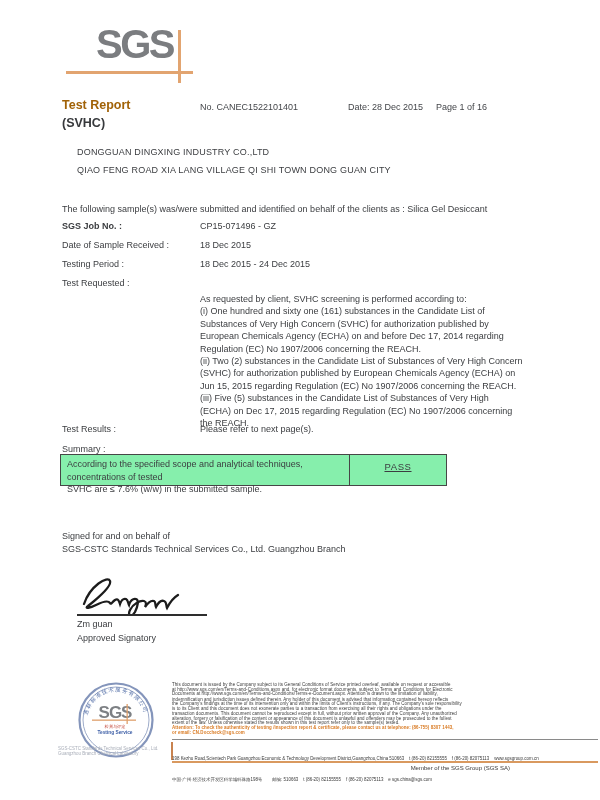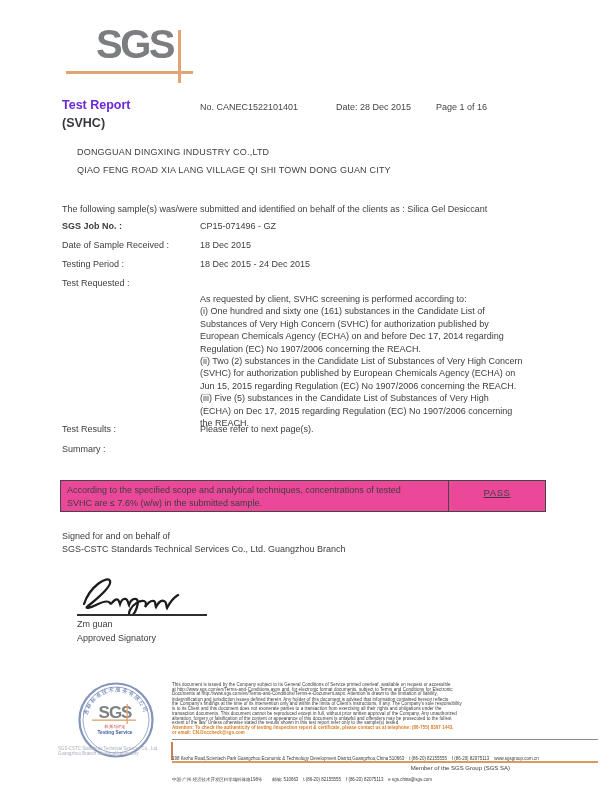--- a/index.html
+++ b/index.html
@@ -8,36 +8,36 @@
   .abs{position:absolute;}
 
   
   .logo{left:66px;top:28px;width:130px;height:58px;}
   .logo-letters{position:absolute;left:30px;top:-4px;font-size:40px;font-weight:bold;
                 color:#7b7d80;letter-spacing:-2.5px;line-height:40px;}
   .logo-hline{position:absolute;left:0;top:43px;width:127px;height:2.5px;background:#e2a470;}
   .logo-vline{position:absolute;left:112px;top:2px;width:2.5px;height:53px;background:#e2a470;}
 
   
-  .title1{left:62px;top:98px;font-size:12.5px;font-weight:bold;color:#6d28d9;}
+  .title1{left:62px;top:98px;font-size:12.5px;font-weight:bold;color:#a16207;}
   .title2{left:62px;top:116px;font-size:12.5px;font-weight:bold;color:#37393c;}
   .hmeta{top:102px;font-size:9px;color:#44464a;}
 
   .body-txt{font-size:9px;color:#3b3d40;}
   .client{left:62px;top:143px;line-height:18px;letter-spacing:.2px;margin-left:15px;}
   .intro{left:62px;top:204px;}
 
   .flabel{left:62px;font-size:9px;}
   .fvalue{left:200px;font-size:9px;}
   .tr-lines{left:200px;top:293px;width:350px;font-size:9px;line-height:12.4px;}
 
   
   .sum-label{left:62px;top:444px;font-size:9px;}
-  .sum-table{left:60px;top:454px;width:486px;height:32px;border:1.5px solid #464646;
-             box-sizing:border-box;display:flex;background:#ec4899;margin-top:26px;}
+  .sum-table{left:60px;top:454px;width:387px;height:32px;border:1.5px solid #464646;
+             box-sizing:border-box;display:flex;background:#86efac;}
   .sum-text{flex:1;padding:3px 8px 0 6px;font-size:9px;line-height:12.6px;
             border-right:1.5px solid #464646;}
   .sum-pass{width:96px;display:flex;justify-content:center;padding-top:6px;
             font-size:9.5px;letter-spacing:.6px;color:#3b3d40;text-decoration:underline;}
 
   
   .signed{left:62px;top:530px;line-height:13px;}
   .sig-svg{left:72px;top:570px;}
   .sig-rule{left:77px;top:614px;width:130px;height:2px;background:#2e2e2e;}
   .sig-name{left:77px;top:619px;}
@@ -70,21 +70,21 @@
 
   <div class="abs logo">
     <div class="logo-letters">SGS</div>
     <div class="logo-hline"></div>
     <div class="logo-vline"></div>
   </div>
 
   <div class="abs title1">Test Report</div>
   <div class="abs title2">(SVHC)</div>
   <div class="abs hmeta" style="left:200px;">No. CANEC1522101401</div>
-  <div class="abs hmeta" style="left:336px;">Date: 28 Dec 2015</div>
+  <div class="abs hmeta" style="left:348px;">Date: 28 Dec 2015</div>
   <div class="abs hmeta" style="left:436px;">Page 1 of 16</div>
 
   <div class="abs body-txt client">
     <div>DONGGUAN DINGXING INDUSTRY CO.,LTD</div>
     <div>QIAO FENG ROAD XIA LANG VILLAGE QI SHI TOWN DONG GUAN CITY</div>
   </div>
 
   <div class="abs body-txt intro">The following sample(s) was/were submitted and identified on behalf of the clients as : Silica Gel Desiccant</div>
 
   <div class="abs flabel" style="top:221px;font-weight:bold;">SGS Job No. :</div>

